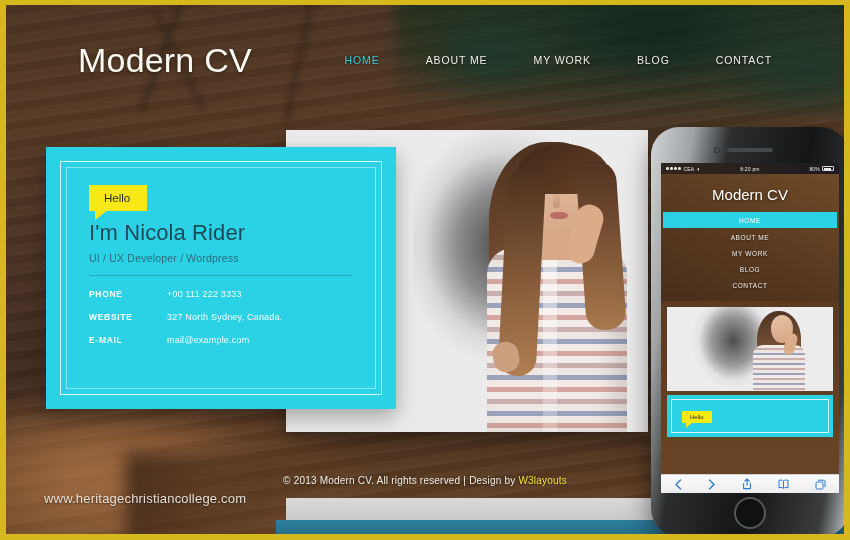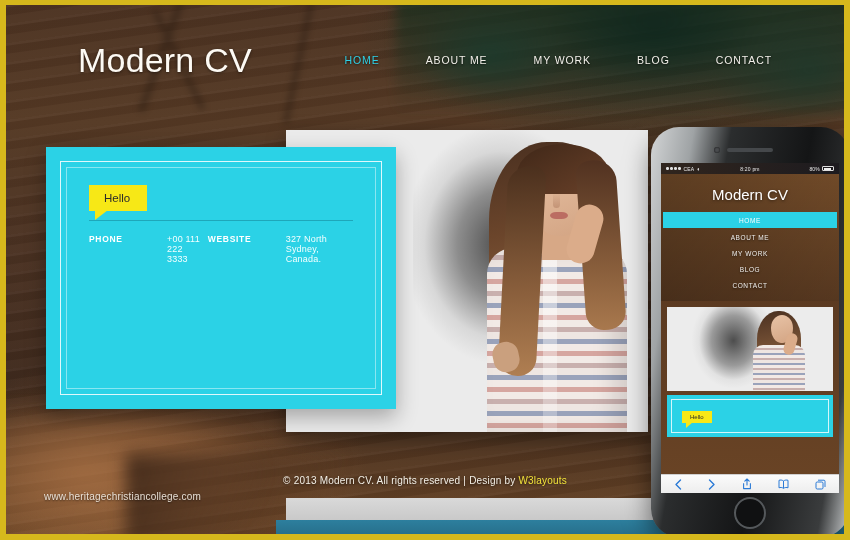--- a/index.html
+++ b/index.html
@@ -309,21 +309,21 @@
     font-size: 10.5px;
     letter-spacing: 0.2px;
     margin-bottom: 11px;
   }
   .cv-divider {
     height: 1px;
     background: rgba(0,70,85,0.3);
     margin-bottom: 13px;
   }
 
-  .cv-rows { display: flex; flex-direction: row; gap: 4px; }
+  .cv-rows { display: flex; flex-direction: column; gap: 13px; }
   .cv-row { display: flex; align-items: baseline; }
   .cv-label {
     width: 78px;
     flex: 0 0 78px;
     color: #ffffff;
     font-size: 8.5px;
     font-weight: bold;
     letter-spacing: 0.7px;
   }
   .cv-value {
@@ -503,21 +503,21 @@
     font-size: 10px;
     letter-spacing: 0.2px;
     text-shadow: 0 1px 3px rgba(0,0,0,0.6);
   }
   .footer-link { color: #f2e23a; text-decoration: none; cursor: pointer; }
 
   .watermark {
     position: absolute;
     left: 38px; top: 486px;
     color: #efe7dd;
-    font-size: 10px;
+    font-size: 13px;
     letter-spacing: 0.2px;
     opacity: 0.95;
     text-shadow: 0 1px 2px rgba(0,0,0,0.6);
     text-align: right;
   }
 </style>
 </head>
 <body>
 
 <div class="page">
@@ -567,30 +567,36 @@
         </div>
       </div>
     </div>
 
     <div class="cv-card">
       <div class="cv-card-inner">
         <div class="cv-card-inner2">
 
           <div class="hello-badge">Hello</div>
 
+          <div class="cv-name">I'm Nicola Rider</div>
+          <div class="cv-role">UI / UX Developer / Wordpress</div>
           <div class="cv-divider"></div>
 
           <div class="cv-rows">
             <div class="cv-row">
               <div class="cv-label">PHONE</div>
               <div class="cv-value">+00 111 222 3333</div>
             </div>
             <div class="cv-row">
               <div class="cv-label">WEBSITE</div>
               <div class="cv-value">327 North Sydney, Canada.</div>
+            </div>
+            <div class="cv-row">
+              <div class="cv-label">E-MAIL</div>
+              <div class="cv-value">mail@example.com</div>
             </div>
           </div>
 
         </div>
       </div>
     </div>
 
     <div class="phone">
       <div class="phone-cam"></div>
       <div class="phone-speaker"></div>

